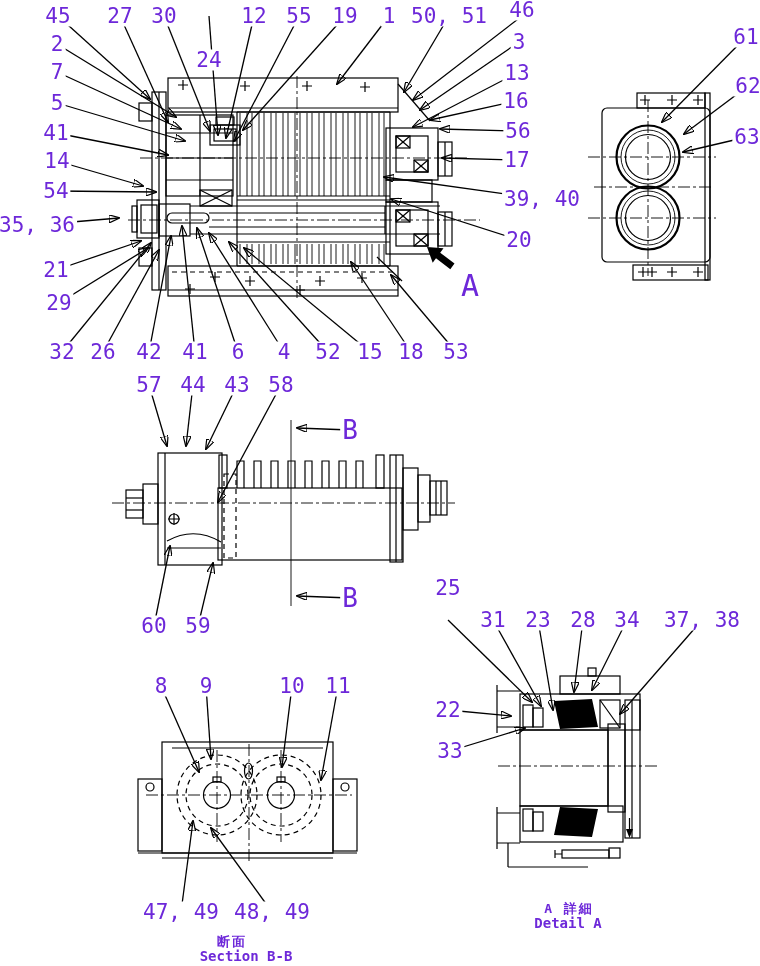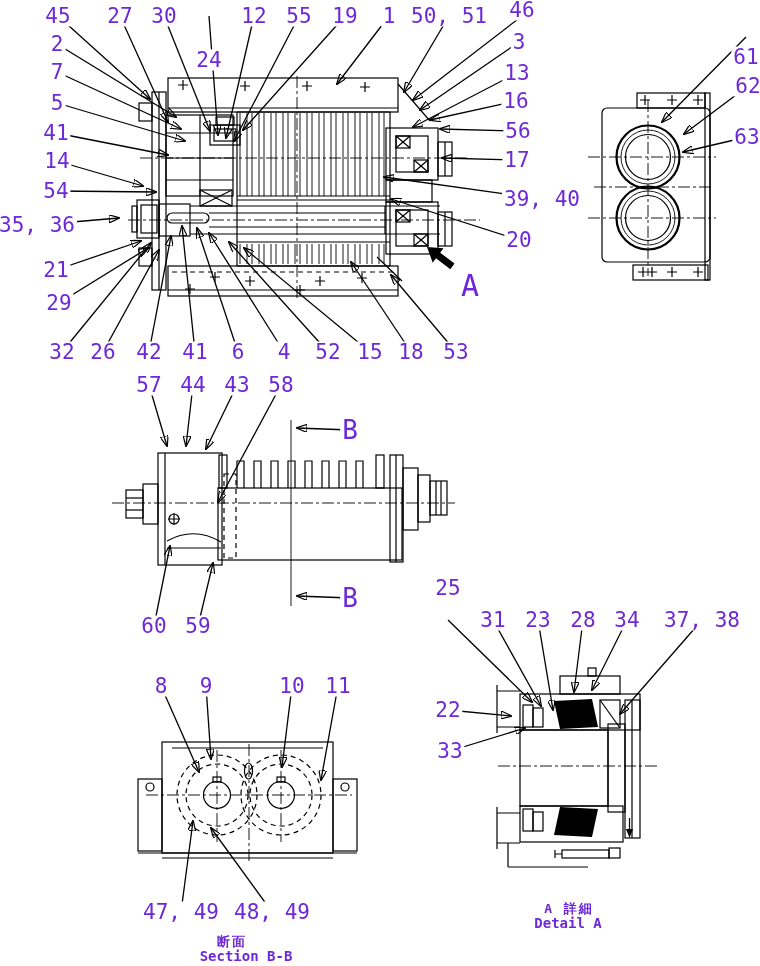--- a/index.html
+++ b/index.html
@@ -308,21 +308,21 @@
       <div class="lbl part-label" style="left: 103px; top: 352px;">26</div>
       <div class="lbl part-label" style="left: 149px; top: 352px;">42</div>
       <div class="lbl part-label" style="left: 195px; top: 352px;">41</div>
       <div class="lbl part-label" style="left: 238px; top: 352px;">6</div>
       <div class="lbl part-label" style="left: 284px; top: 352px;">4</div>
       <div class="lbl part-label" style="left: 328px; top: 352px;">52</div>
       <div class="lbl part-label" style="left: 370px; top: 352px;">15</div>
       <div class="lbl part-label" style="left: 411px; top: 352px;">18</div>
       <div class="lbl part-label" style="left: 456px; top: 352px;">53</div>
       <div class="lbl view-letter" style="left: 470px; top: 286px;">A</div>
-      <div class="lbl part-label" style="left: 746px; top: 37px; margin-top: 20px;">61</div>
+      <div class="lbl part-label" style="left: 746px; top: 37px;">61</div>
       <div class="lbl part-label" style="left: 748px; top: 86px;">62</div>
       <div class="lbl part-label" style="left: 747px; top: 137px;">63</div>
       <div class="lbl part-label" style="left: 149px; top: 385px;">57</div>
       <div class="lbl part-label" style="left: 193px; top: 385px;">44</div>
       <div class="lbl part-label" style="left: 237px; top: 385px;">43</div>
       <div class="lbl part-label" style="left: 281px; top: 385px;">58</div>
       <div class="lbl part-label" style="left: 154px; top: 626px;">60</div>
       <div class="lbl part-label" style="left: 198px; top: 626px;">59</div>
       <div class="lbl section-letter" style="left: 350px; top: 430px;">B</div>
       <div class="lbl section-letter" style="left: 350px; top: 598px;">B</div>

